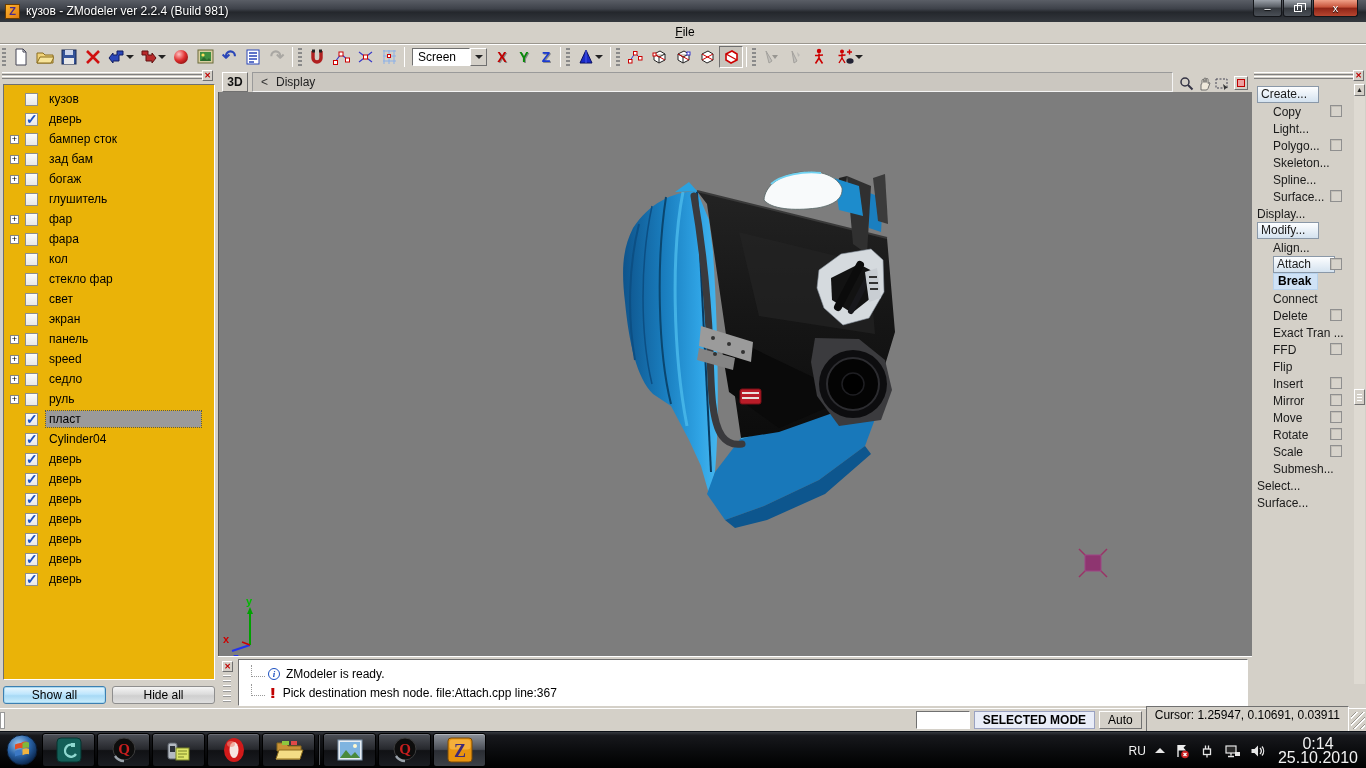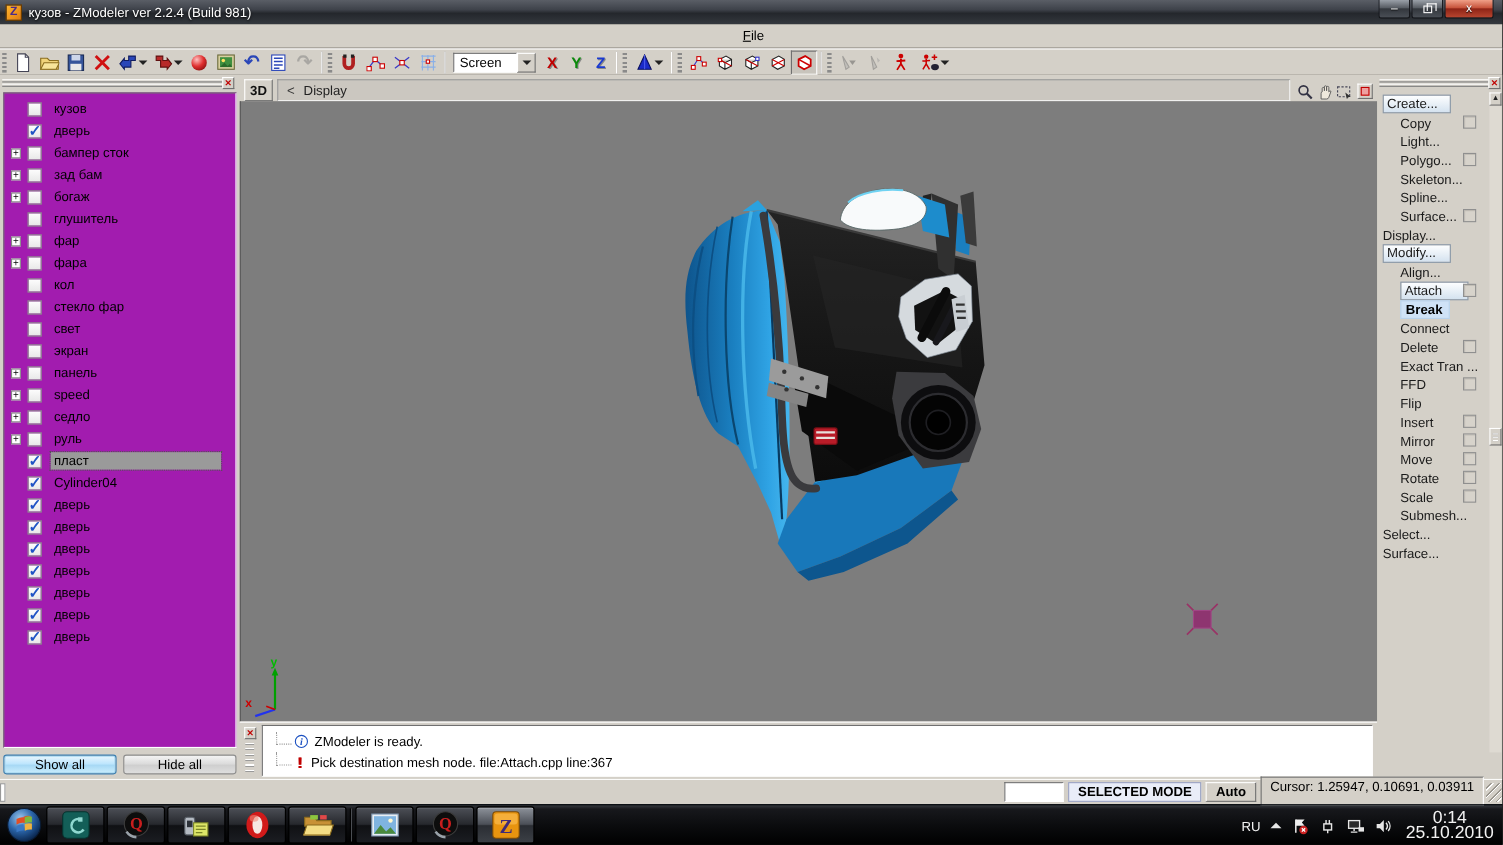--- a/index.html
+++ b/index.html
@@ -57,21 +57,21 @@
   .workspace { position:absolute; left:0; top:68px; width:1366px; height:640px; background:#d4d0c8; }
 
   
   .left-panel { position:absolute; left:0; top:0; width:218px; height:640px; background:#d4d0c8; }
   .panel-grip { position:relative; height:15px; padding-top:3px; }
   .panel-grip .ridge { height:3px; border-top:1px solid #fff; border-bottom:1px solid #808080; margin:1px 8px 1px 2px; }
   .close-x { position:absolute; width:11px; height:11px; background:#d4d0c8; border:1px solid;
     border-color:#fff #707070 #707070 #fff; color:#c00000; font-size:8px; font-weight:bold;
     line-height:9px; text-align:center; }
   .left-panel .close-x { right:5px; top:2px; }
-  .tree-box { position:absolute; left:3px; top:16px; width:212px; height:596px; background:#a21caf;
+  .tree-box { position:absolute; left:3px; top:16px; width:212px; height:596px; background:#eab308;
     border:1px solid; border-color:#707070 #fff #fff #707070; overflow:hidden; padding-top:4px; }
   .tree-row { height:20px; display:flex; align-items:center; position:relative; }
   .tree-row .expand { width:9px; height:9px; margin-left:6px; border:1px solid #848484; background:#fff;
     font-size:9px; line-height:7px; text-align:center; color:#000; }
   .tree-row .expand.hidden { visibility:hidden; }
   .tree-row .cb { width:13px; height:13px; margin-left:6px; border:1px solid #8e8f8f;
     background:linear-gradient(180deg,#fdfdfd,#e8e8e8); position:relative; font-size:0; }
   .tree-row .cb.checked::after { content:"✓"; position:absolute; left:0px; top:-3px; font-size:14px;
     font-weight:bold; color:#1f53c5; }
   .tree-row .tl { font-size:12px; color:#000; margin-left:8px; padding:1px 3px; white-space:nowrap; }
@@ -139,21 +139,21 @@
   
   .statusbar { position:absolute; left:0; top:708px; width:1366px; height:23px; background:#d4d0c8;
     border-top:1px solid #fff; display:flex; align-items:center; }
   .sb-sliver { width:5px; height:17px; background:#fff; border:1px solid #999; margin-left:0; }
   .sb-spacer { flex:1; }
   .sb-blank { width:54px; height:18px; background:#fff; border:1px solid;
     border-color:#707070 #fff #fff #707070; margin-right:4px; }
   .sb-mode { height:18px; background:#e9edf8; border:1px solid #9aa2c2; font-weight:bold;
     font-size:12px; padding:1px 8px 0; color:#000; margin-right:4px; }
   .sb-auto { height:18px; background:#d4d0c8; border:1px solid; border-color:#fff #707070 #707070 #fff;
-    font-weight:bold; font-size:12px; padding:1px 8px 0; color:#000; margin-right:4px; }
+    font-weight:normal; font-size:12px; padding:1px 8px 0; color:#000; margin-right:4px; }
   .sb-cursor { height:28px; background:#d4d0c8; border:1px solid;
     border-color:#707070 #fff #fff #707070; font-size:12px; padding:1px 8px 0; color:#000; margin-right:2px; min-width:185px; }
   .sb-grip { width:14px; height:17px; margin-right:1px;
     background:repeating-linear-gradient(135deg,transparent 0 3px,#9a968e 3px 4px,#fff 4px 5px); }
 
   
   .taskbar { position:absolute; left:0; top:731px; width:1366px; height:37px;
     background:linear-gradient(180deg,#36393f 0%,#17181c 10%,#0a0b0d 55%,#000 100%);
     border-top:1px solid #0c1016; display:flex; align-items:center; }
   .orb { width:39px; height:34px; display:flex; align-items:center; justify-content:center; margin-left:2px; }

